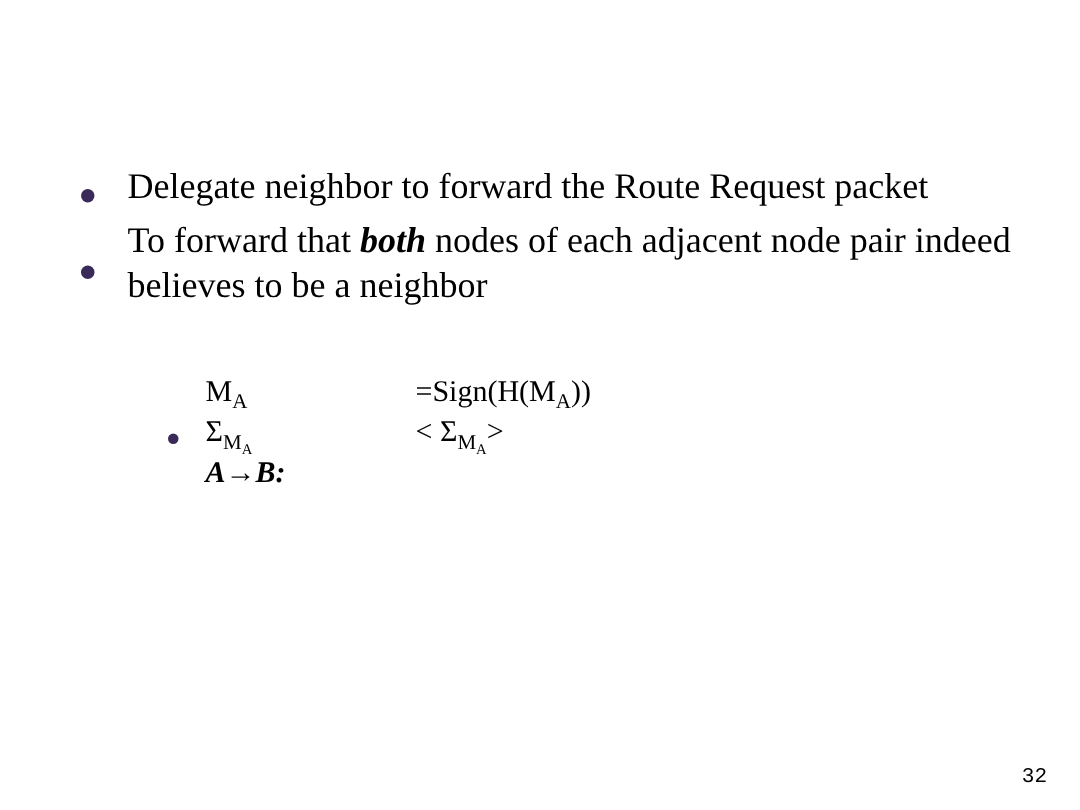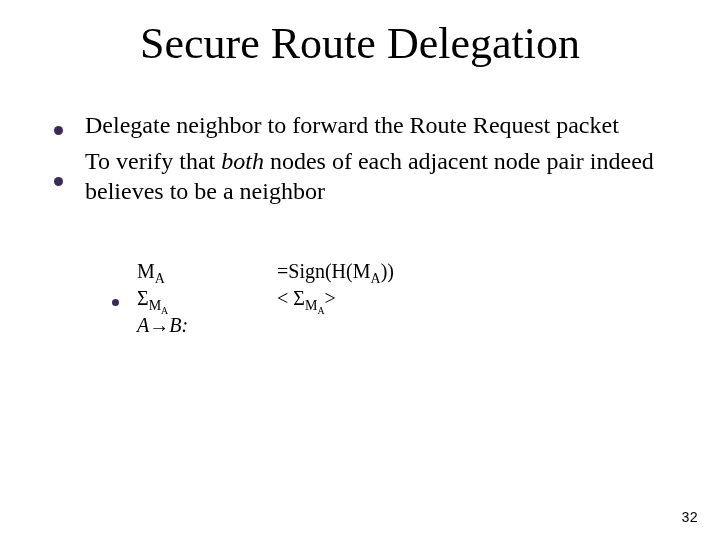--- a/index.html
+++ b/index.html
@@ -75,49 +75,48 @@
     flex: 1;
   }
   .page-num {
     position: absolute;
     bottom: 14px;
     right: 22px;
     font-family: Liberation Mono, monospace;
     font-size: 14px;
     color: #000;
   }
-  .ital { font-style: italic; }
+  .ital { font-style: italic; font-weight: bold; }
   sub { font-size: 0.7em; line-height: 0; }
   .arrow { font-family: "Arial Unicode MS", Arial, sans-serif; }
 </style>
 </head>
 <body>
 
 <div class="slide">
 
-  <div class="title">Secure Route Delegation</div>
 
   <div class="body">
 
     <div class="bullet-row">
       <div class="bullet-dot"></div>
       <div>Delegate neighbor to forward the Route Request packet</div>
     </div>
 
     <div class="bullet-row">
       <div class="bullet-dot"></div>
       <div>
-        <span>To verify that </span><span class="ital">both</span><span> nodes of each adjacent node pair indeed believes to be a neighbor</span>
+        <span>To forward that </span><span class="ital">both</span><span> nodes of each adjacent node pair indeed believes to be a neighbor</span>
       </div>
     </div>
 
     <div class="gap"></div>
 
 
-    <div class="bullet-row sub-indent defs" style="margin-top:10px;">
+    <div class="bullet-row sub-indent defs" style="">
       <div class="bullet-dot small"></div>
       <div class="defs-table">
         <div class="defs-col-left">
           <div>
             <span>M</span><sub>A</sub>
           </div>
           <div>
             <span>Σ</span><sub><span>M</span><sub>A</sub></sub>
           </div>
           <div class="ital">

